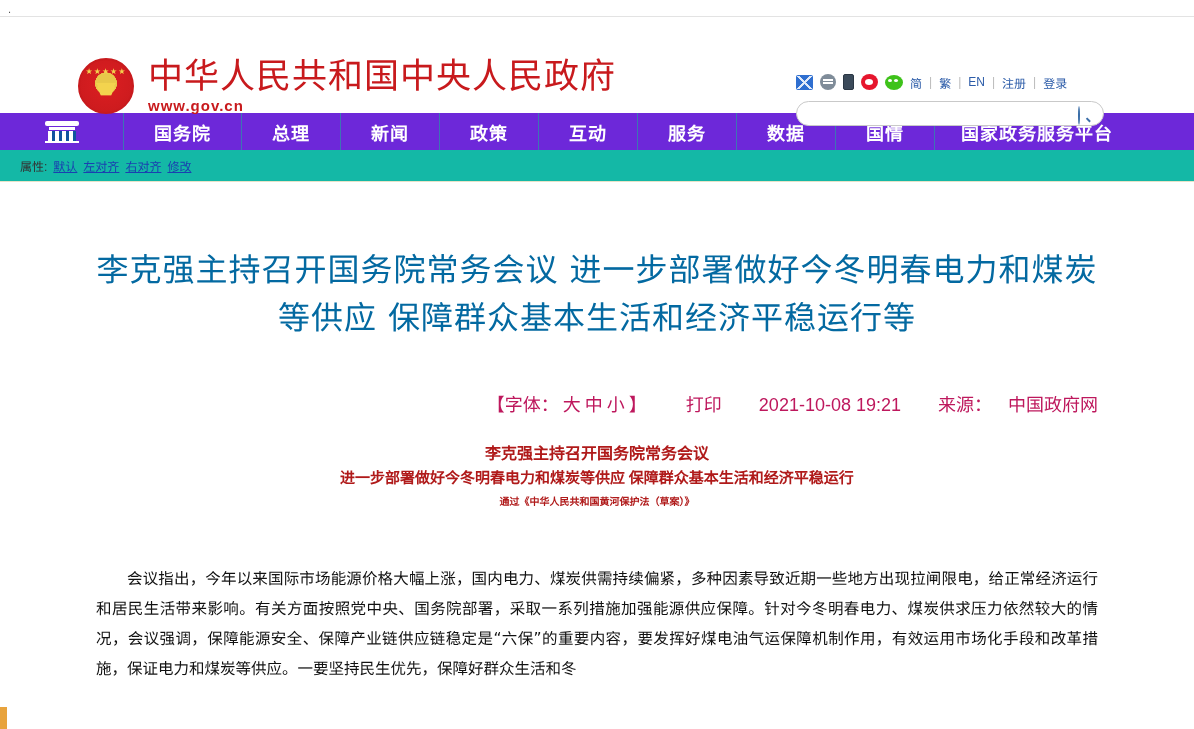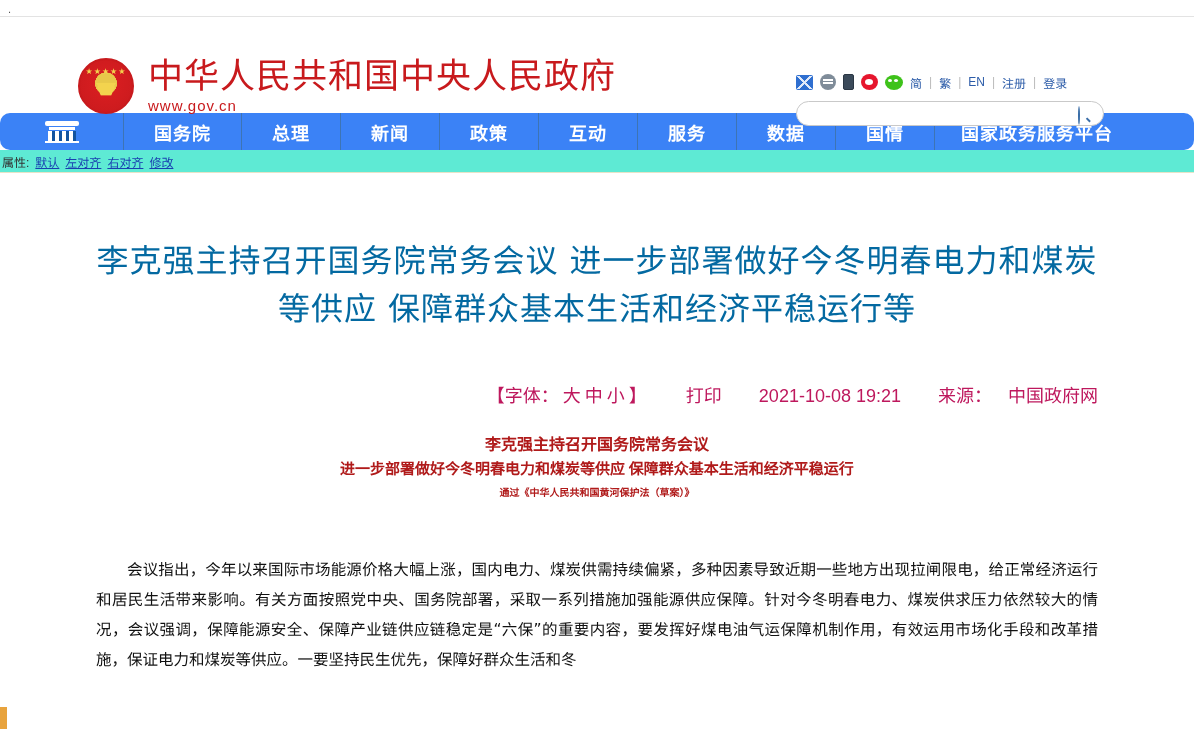--- a/index.html
+++ b/index.html
@@ -78,21 +78,21 @@
     color: #c81a1d;
     font-size: 35px;
     font-weight: normal;
     letter-spacing: 1px;
     line-height: 38px;
     font-family: "DejaVu Sans", "Liberation Sans", sans-serif;
   }
   .brand-sub {
     color: #c81a1d;
     font-size: 15px;
-    font-weight: normal;
+    font-weight: bold;
     letter-spacing: 1px;
     margin-top: 2px;
   }
 
   
   .header-right {
     position: absolute;
     right: 88px; top: 55px;
     width: 310px;
   }
@@ -158,25 +158,24 @@
   .search-ic {
     position: absolute; right: 12px; top: 5px;
     width: 13px; height: 13px;
   }
   .search-ic .ring { width: 9px; height: 9px; border: 1.5px solid #3a6ea8; border-radius: 50%; }
   .search-ic .hdl { position:absolute; right:0; bottom:0; width:5px; height:1.5px; background:#3a6ea8; transform: rotate(45deg); }
 
   
   .nav {
     height: 37px;
-    background: #3b82f6;
+    background: #6d28d9;
     display: flex;
     align-items: stretch;
     color: #fff;
-    border-radius: 10px;
   }
   .nav .home {
     width: 124px;
     display: flex; align-items: center; justify-content: center;
     border-right: 1px solid #3d74b4;
   }
   .nav .home .gate {
     width: 34px; height: 22px;
     position: relative;
   }
@@ -202,26 +201,26 @@
     border-right: 1px solid #3d74b4;
     color: #ffffff;
     white-space: nowrap;
     letter-spacing: 1px;
   }
   .nav-item:last-child { border-right: 0; }
   .nav-item.wide { padding: 0 26px; text-align: right; }
 
   
   .attr-bar {
-    height: 23px;
-    background: #5eead4;
+    height: 32px;
+    background: #14b8a6;
     border-bottom: 1px solid #e7e3c8;
     display: flex;
     align-items: center;
-    padding-left: 2px;
+    padding-left: 20px;
     font-size: 12px;
     color: #333;
     gap: 6px;
   }
   .attr-bar .lbl { color: #333; }
   .attr-bar a {
     color: #1a3fb0;
     text-decoration: underline;
   }
 

